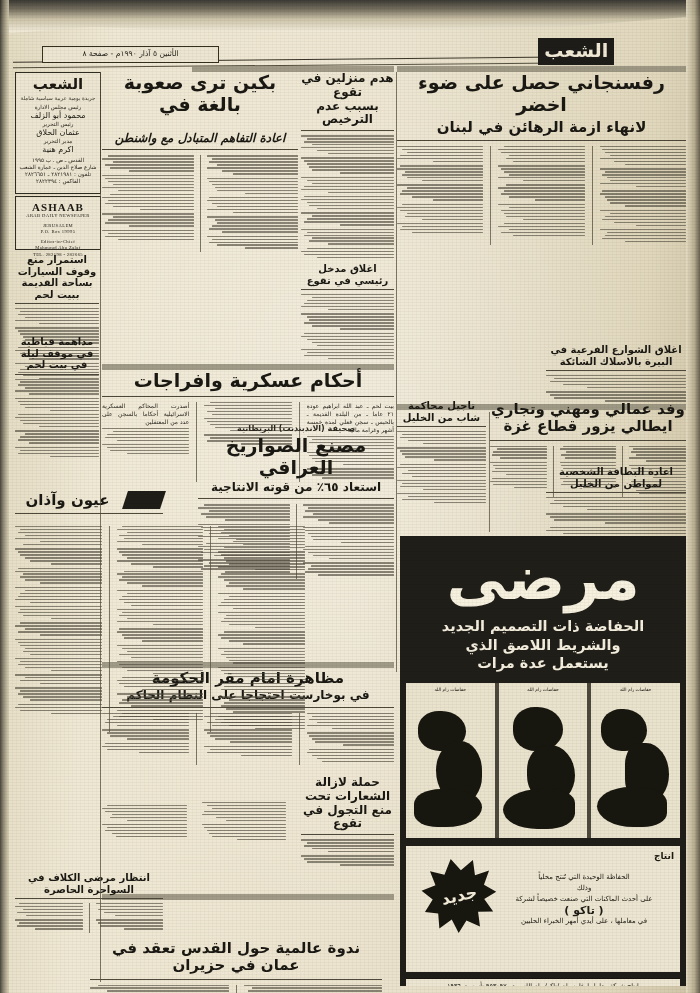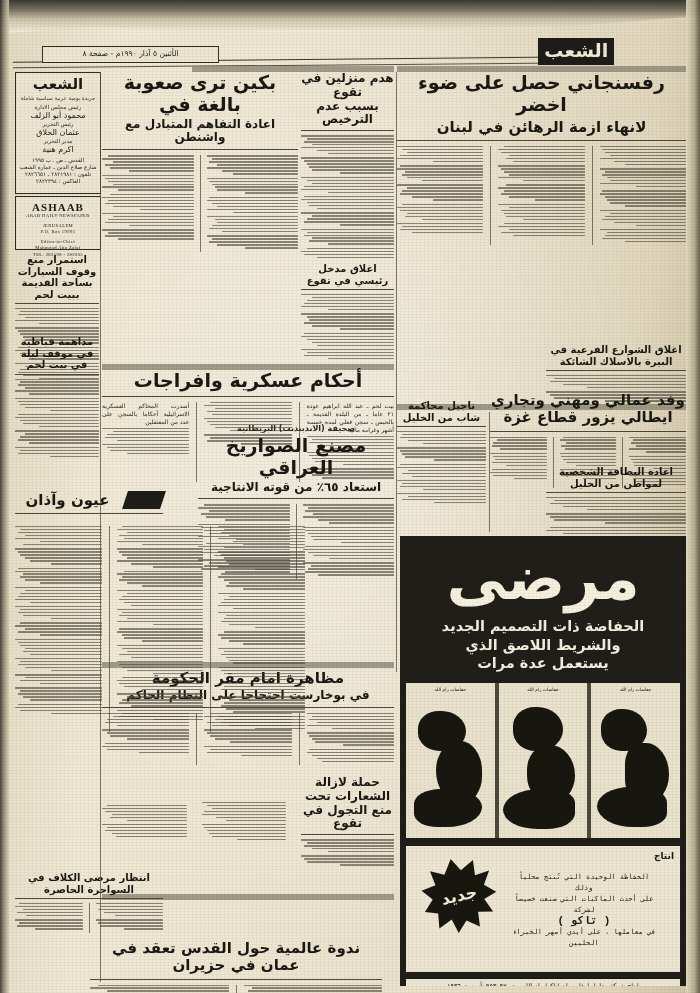--- a/index.html
+++ b/index.html
@@ -344,21 +344,21 @@
           <div class="ln s1"></div>
           <div class="ln s2"></div>
           <div class="ln s4"></div>
           <div class="ln s5"></div>
         </div>
     </div>
   </div>
 
   <div class="col" style="right:388px;top:36px;width:196px;">
     <div class="hl hl-xl">بكين ترى صعوبة بالغة في</div>
-    <div class="hl hl-md" style="margin-top:2px;">اعادة التفاهم المتبادل مع واشنطن</div>
+    <div class="hl hl-md" style="margin-top:16px;font-style:italic;">اعادة التفاهم المتبادل مع واشنطن</div>
     <div class="hr-thin" style="position:relative;margin:4px 0 5px;width:100%;"></div>
     <div style="display:flex;gap:6px;">
       <div style="flex:1" class="body-lines">
         <div class="para">
             <div class="ln s1"></div>
             <div class="ln s2"></div>
             <div class="ln s4"></div>
             <div class="ln s3"></div>
             <div class="ln s1"></div>
             <div class="ln s6"></div>
@@ -641,21 +641,21 @@
       <div class="para">
           <div class="ln s1"></div>
           <div class="ln s4"></div>
           <div class="ln s2"></div>
           <div class="ln s7"></div>
         </div>
     </div>
   </div>
 
   <div class="hr-thick" style="right:0;top:368px;width:289px;"></div>
-  <div class="col" style="right:0;top:356px;width:196px;">
+  <div class="col" style="right:0;top:365px;width:196px;">
     <div class="hl hl-lg">وفد عمالي ومهني وتجاري ايطالي يزور قطاع غزة</div>
     <div class="hr-thin" style="position:relative;margin:4px 0 5px;width:100%;"></div>
     <div style="display:flex;gap:6px;">
       <div style="flex:1" class="body-lines">
         <div class="para">
             <div class="ln s1"></div>
             <div class="ln s2"></div>
             <div class="ln s4"></div>
             <div class="ln s3"></div>
             <div class="ln s1"></div>
@@ -891,21 +891,21 @@
         <div class="blob" style="left:30px;top:58px;width:46px;height:62px;border-radius:50% 50% 45% 55%;"></div>
         <div class="blob" style="left:8px;top:106px;width:68px;height:38px;border-radius:45% 55% 60% 40%;"></div>
       </div>
     </div>
 
     <div class="ad-white" style="margin:8px 6px 0;height:100px;position:relative;padding-top:26px;">
       <div style="position:absolute;right:6px;top:5px;font-size:9px;font-weight:bold;color:#1b1912;">انتاج</div>
       <div class="starburst" style="left:16px;top:12px;">
         <span>جديد</span>
       </div>
-      <div style="margin-right:14px;margin-left:96px;font-family:Liberation Mono, monospace;">
+      <div style="margin-right:14px;margin-left:96px;">
         <div class="ad-claim">الحفاظة الوحيدة التي تُنتج محلياً</div>
         <div class="ad-claim">وذلك</div>
         <div class="ad-claim">على أحدث الماكنات التي صنعت خصيصاً لشركة</div>
         <div class="ad-claim" style="font-size:11px;font-weight:bold;">( تاكو )</div>
         <div class="ad-claim">في معاملها ، على أيدي أمهر الخبراء الحليين</div>
       </div>
     </div>
 
     <div class="ad-foot" style="margin:6px 6px 0;padding:2px 0;">انتاج شركة معامل اوغامسيان /تاكو/ رام الله ـ ت. ٩٥٣٠٩٧ تأسست ١٩٣٦</div>
   </div>

